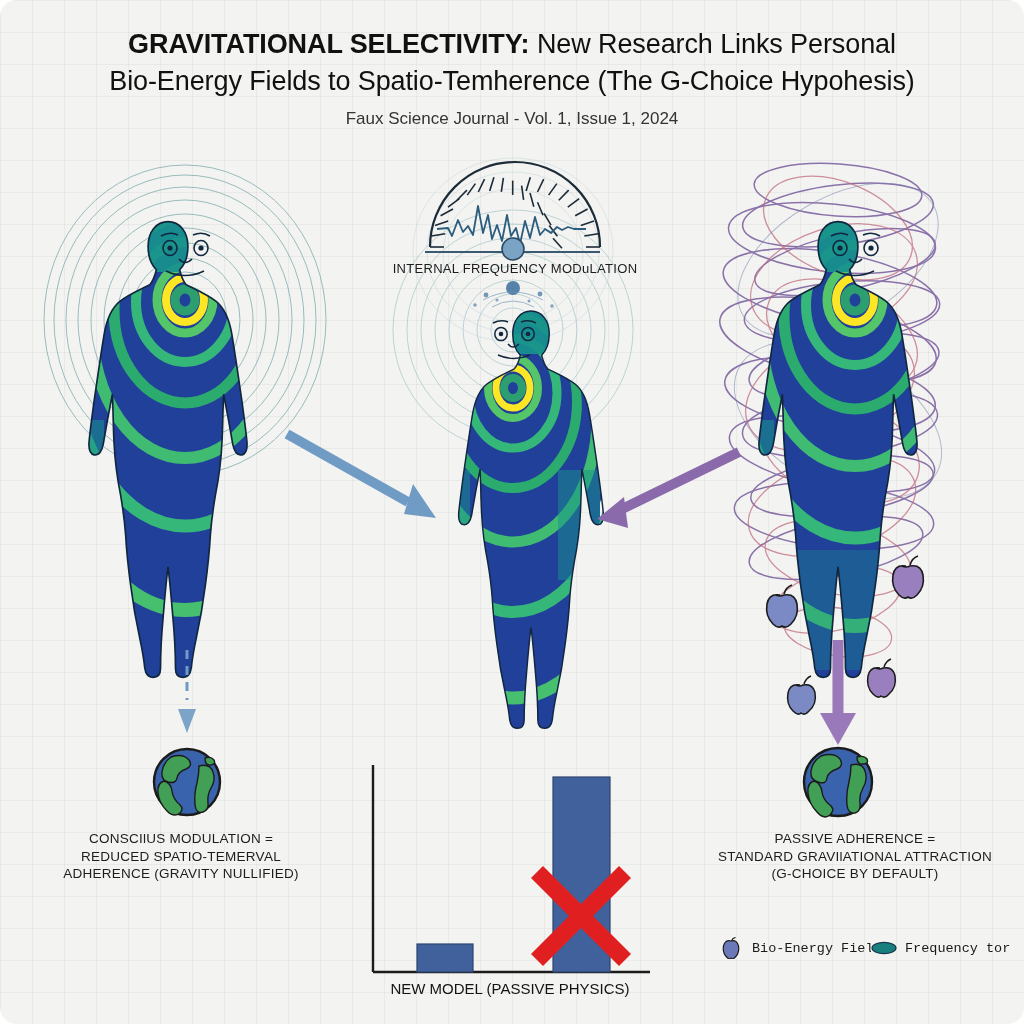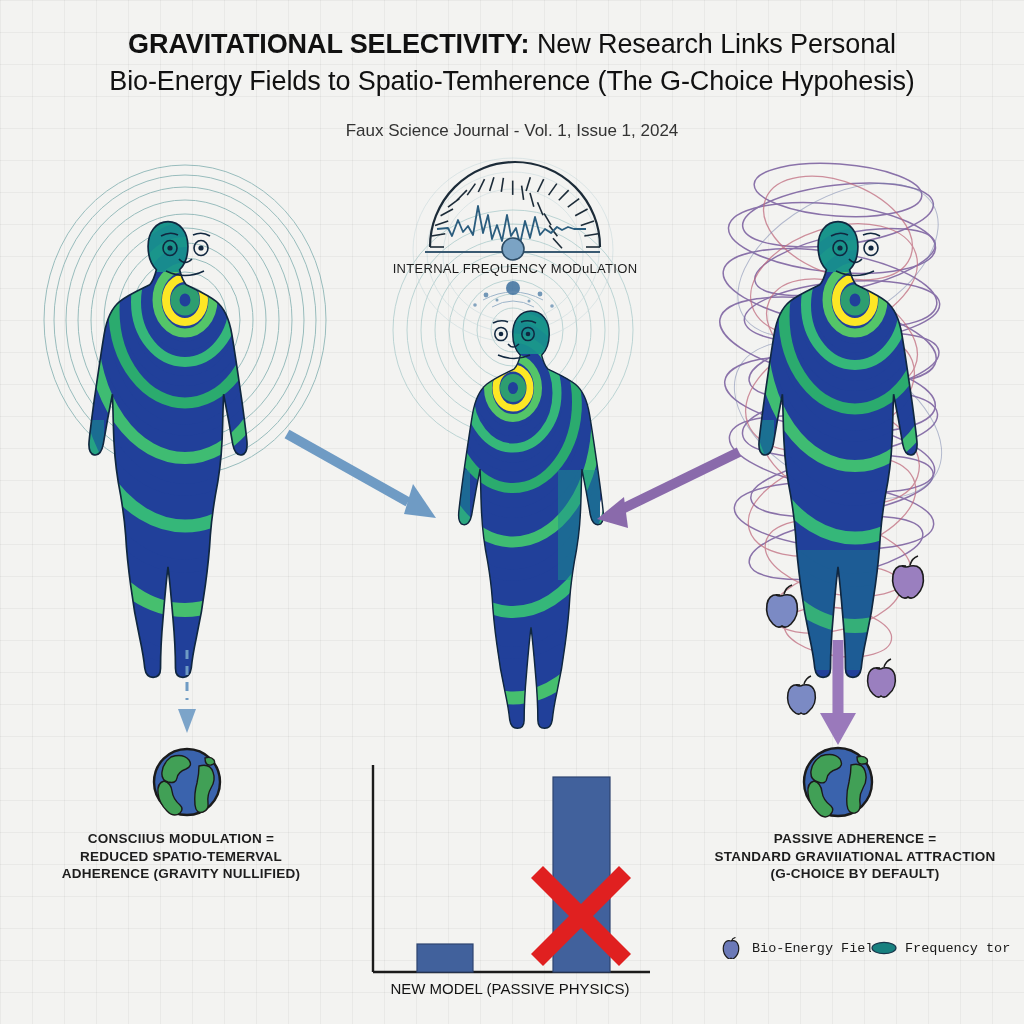--- a/index.html
+++ b/index.html
@@ -7,45 +7,46 @@
 
   #poster{
     position:relative;
     width:1024px;height:1024px;
     overflow:hidden;
     background-color:#f3f3f1;
     background-image:
       linear-gradient(to right, rgba(0,0,0,0.045) 1px, transparent 1px),
       linear-gradient(to bottom, rgba(0,0,0,0.045) 1px, transparent 1px);
     background-size:32px 32px;
+    border-radius:17px;
   }
 
   .layer{position:absolute;left:0;top:0;width:1024px;height:1024px;}
   .svg-layer{pointer-events:none;}
 
   
   #header{position:absolute;left:0;top:26px;width:1024px;text-align:center;}
   #title-line1,#title-line2{
     font-size:27px;line-height:37px;color:#111111;letter-spacing:-0.1px;
     white-space:nowrap;
   }
   #title-line1 .lead{font-weight:bold;}
   #subtitle{
-    margin-top:21px;font-size:17px;color:#333333;
+    margin-top:9px;font-size:17px;color:#333333;
   }
 
   
   .caption{
     position:absolute;text-align:center;
     font-size:13.5px;line-height:17.5px;color:#1d1d1d;
     letter-spacing:0.25px;
   }
   #caption-left{left:26px;top:830px;width:310px;}
   #caption-right{left:690px;top:830px;width:330px;}
-  .caption div{white-space:nowrap;font-weight:bold;}
+  .caption div{white-space:nowrap;}
 
   
   #gauge-label{
     position:absolute;left:380px;top:261px;width:270px;
     text-align:center;font-size:13px;color:#1d1d1d;letter-spacing:0.3px;
     white-space:nowrap;
   }
 
   
   #chart-xlabel{

